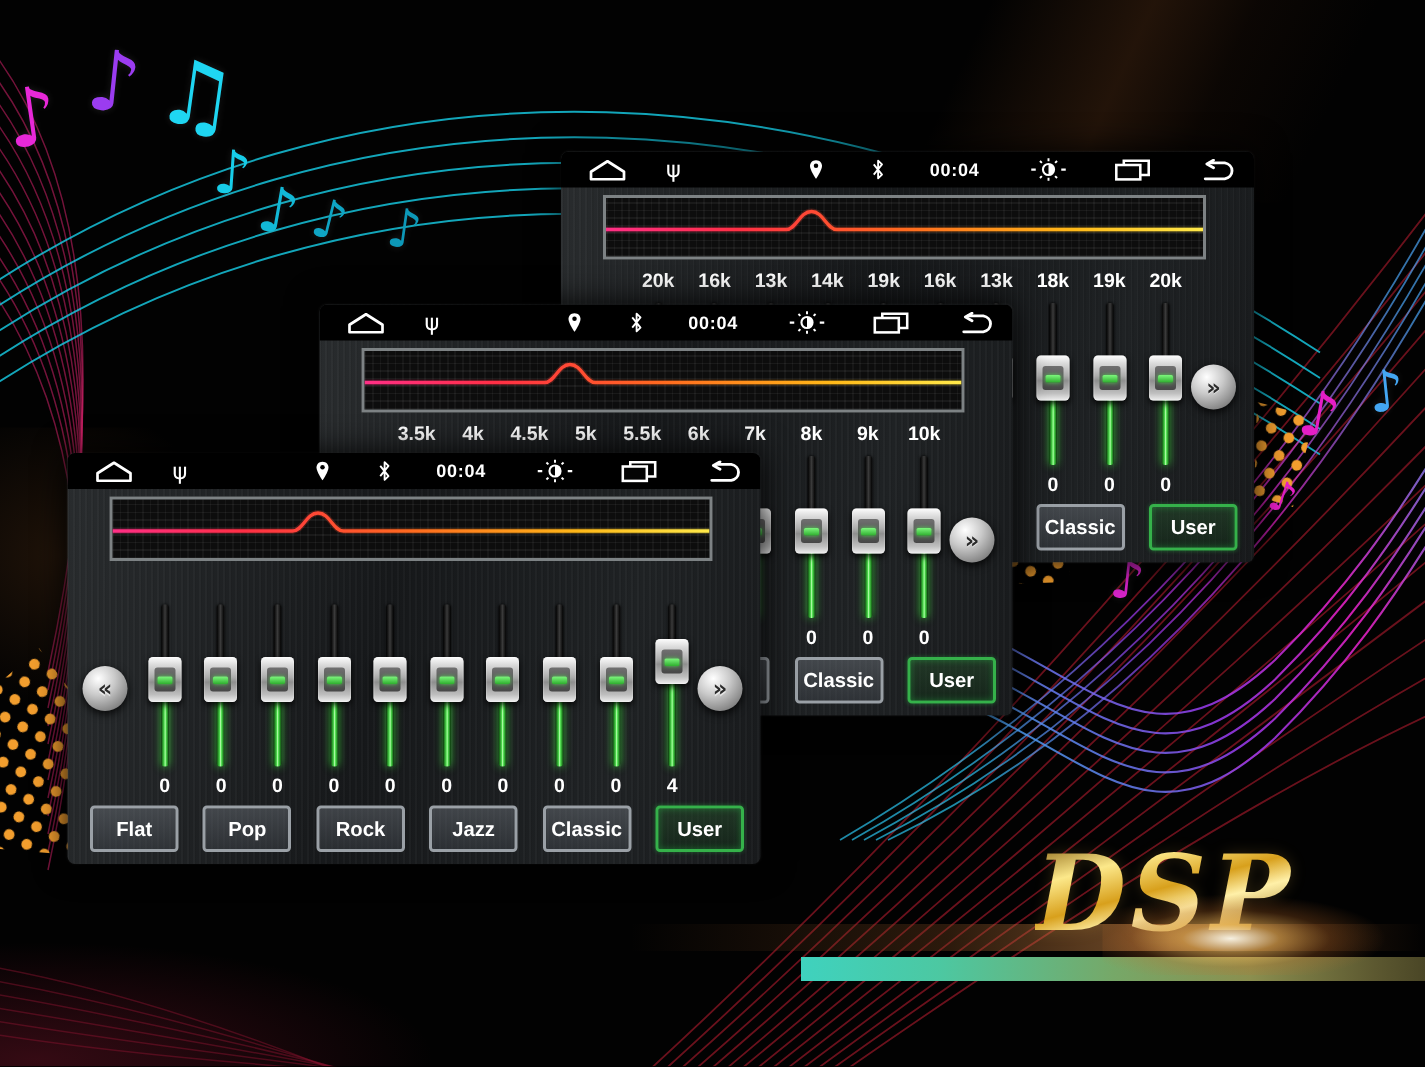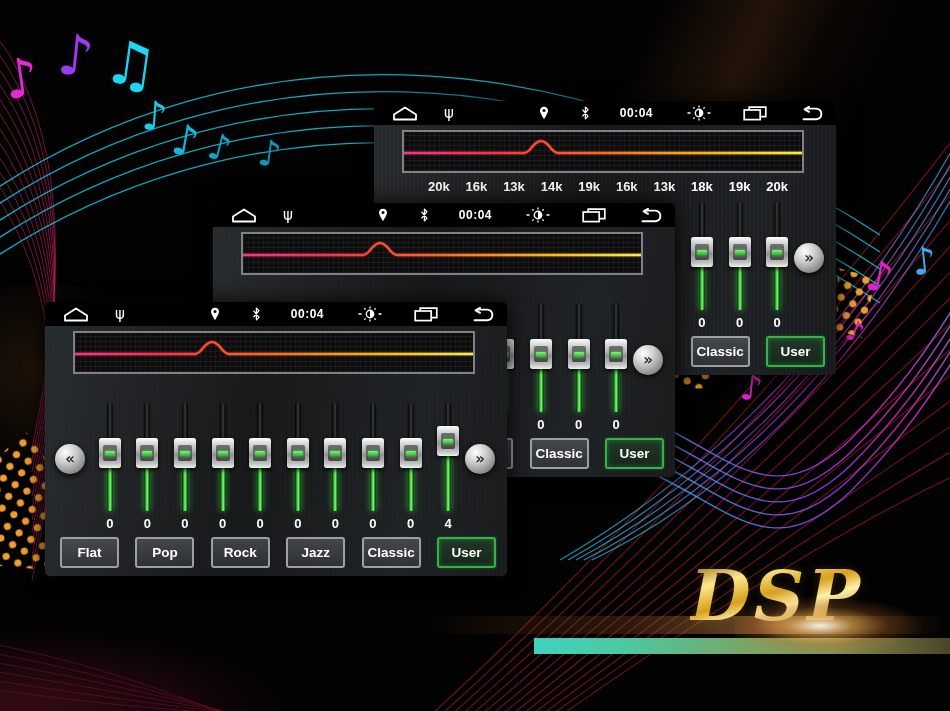--- a/index.html
+++ b/index.html
@@ -386,20 +386,32 @@
                 <stop offset="0.22" stop-color="#ff2f45"></stop>
                 <stop offset="0.5" stop-color="#ff6a1f"></stop>
                 <stop offset="0.78" stop-color="#ffb818"></stop>
                 <stop offset="1" stop-color="#ffe94a"></stop>
               </linearGradient>
             </defs>
             <path d="M0 21 L120 21 C127 21 129 9 137 9 C145 9 147 21 154 21 L398 21" fill="none" stroke="url(#cg1)" stroke-width="4" opacity="0.22"></path>
             <path d="M0 21 L120 21 C127 21 129 9 137 9 C145 9 147 21 154 21 L398 21" fill="none" stroke="url(#cg1)" stroke-width="2.3"></path>
           </svg>
         </div>
+        <div class="freq-row">
+          <span>3.5k</span>
+          <span>4k</span>
+          <span>4.5k</span>
+          <span>5k</span>
+          <span>5.5k</span>
+          <span>6k</span>
+          <span>7k</span>
+          <span>8k</span>
+          <span>9k</span>
+          <span>10k</span>
+        </div>
         <div class="sliders">
           <div class="slider-col">
             <div class="track-top" style="height: 47px;"></div>
             <div class="track-green" style="top: 63px;"></div>
             <div class="thumb" style="top: 37px;">
               <div class="thumb-bar"></div>
             </div>
           </div>
           <div class="slider-col">
             <div class="track-top" style="height: 47px;"></div>

